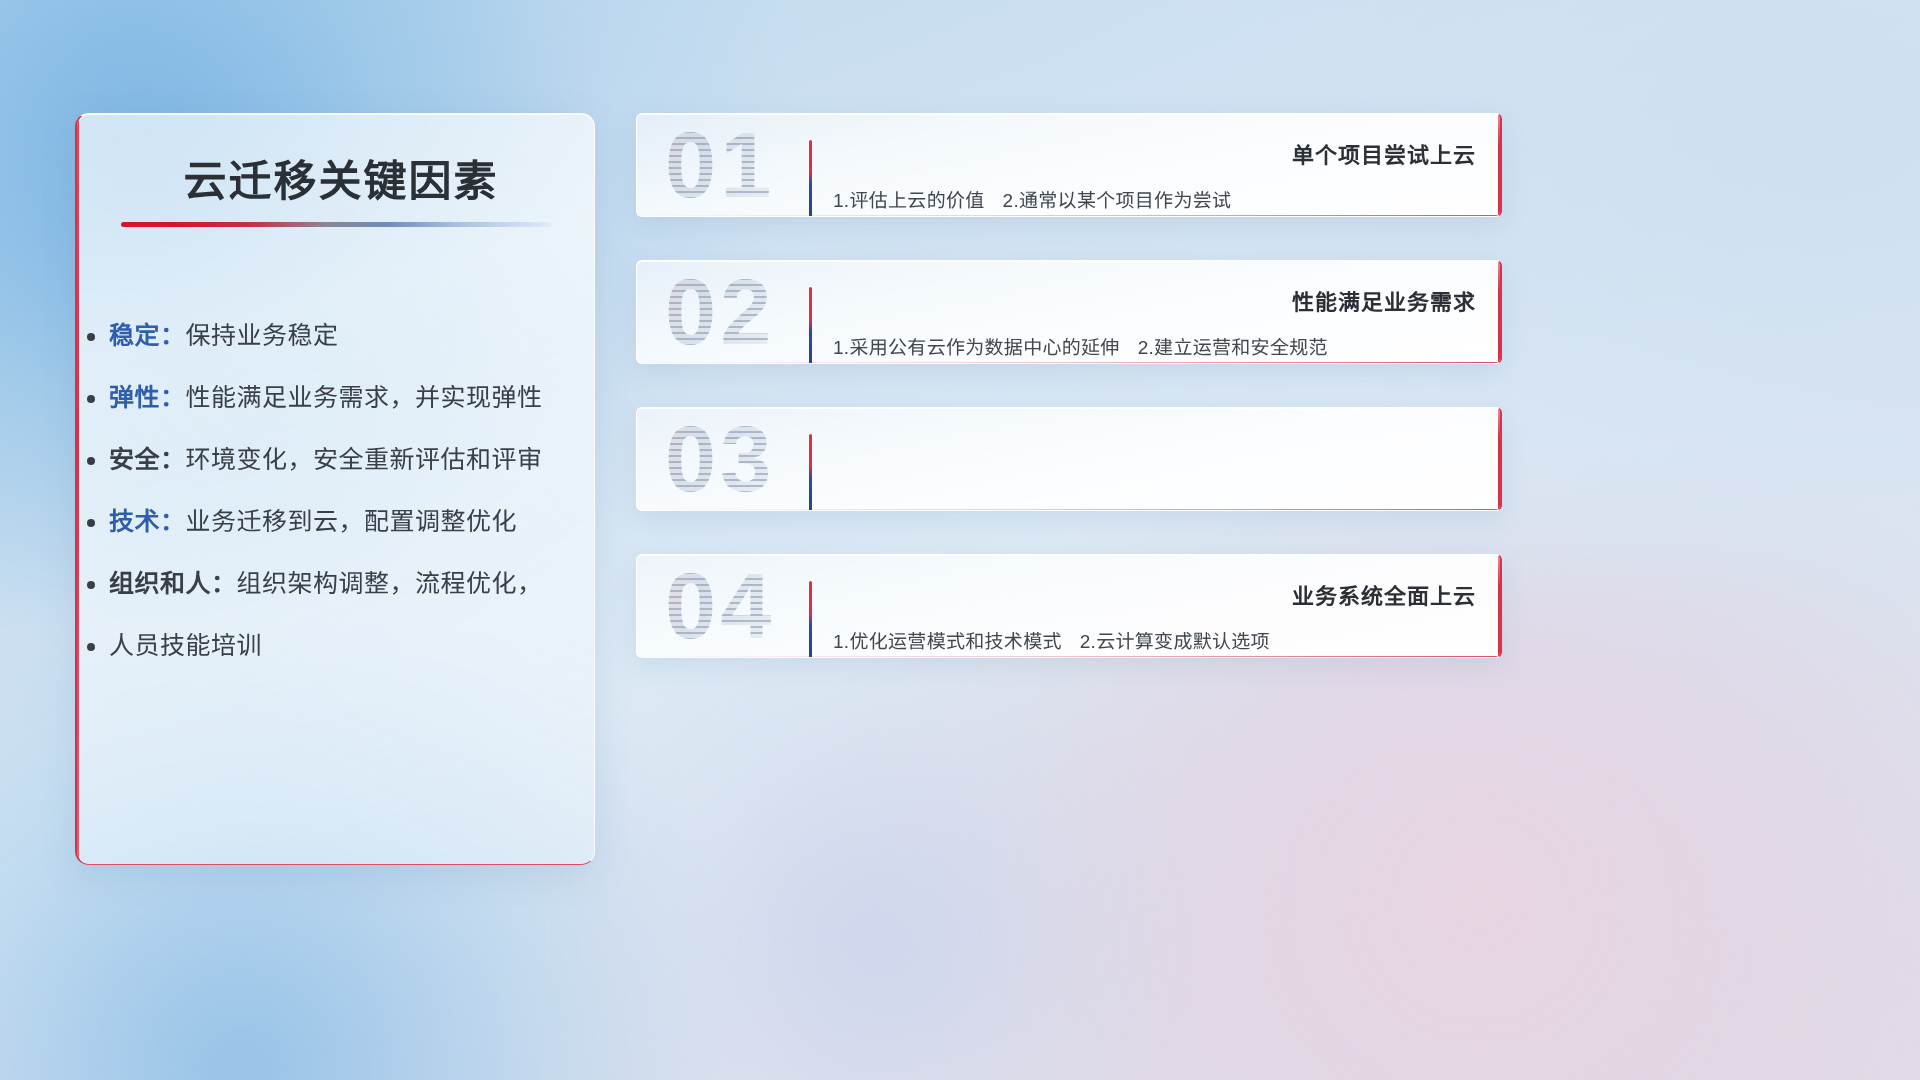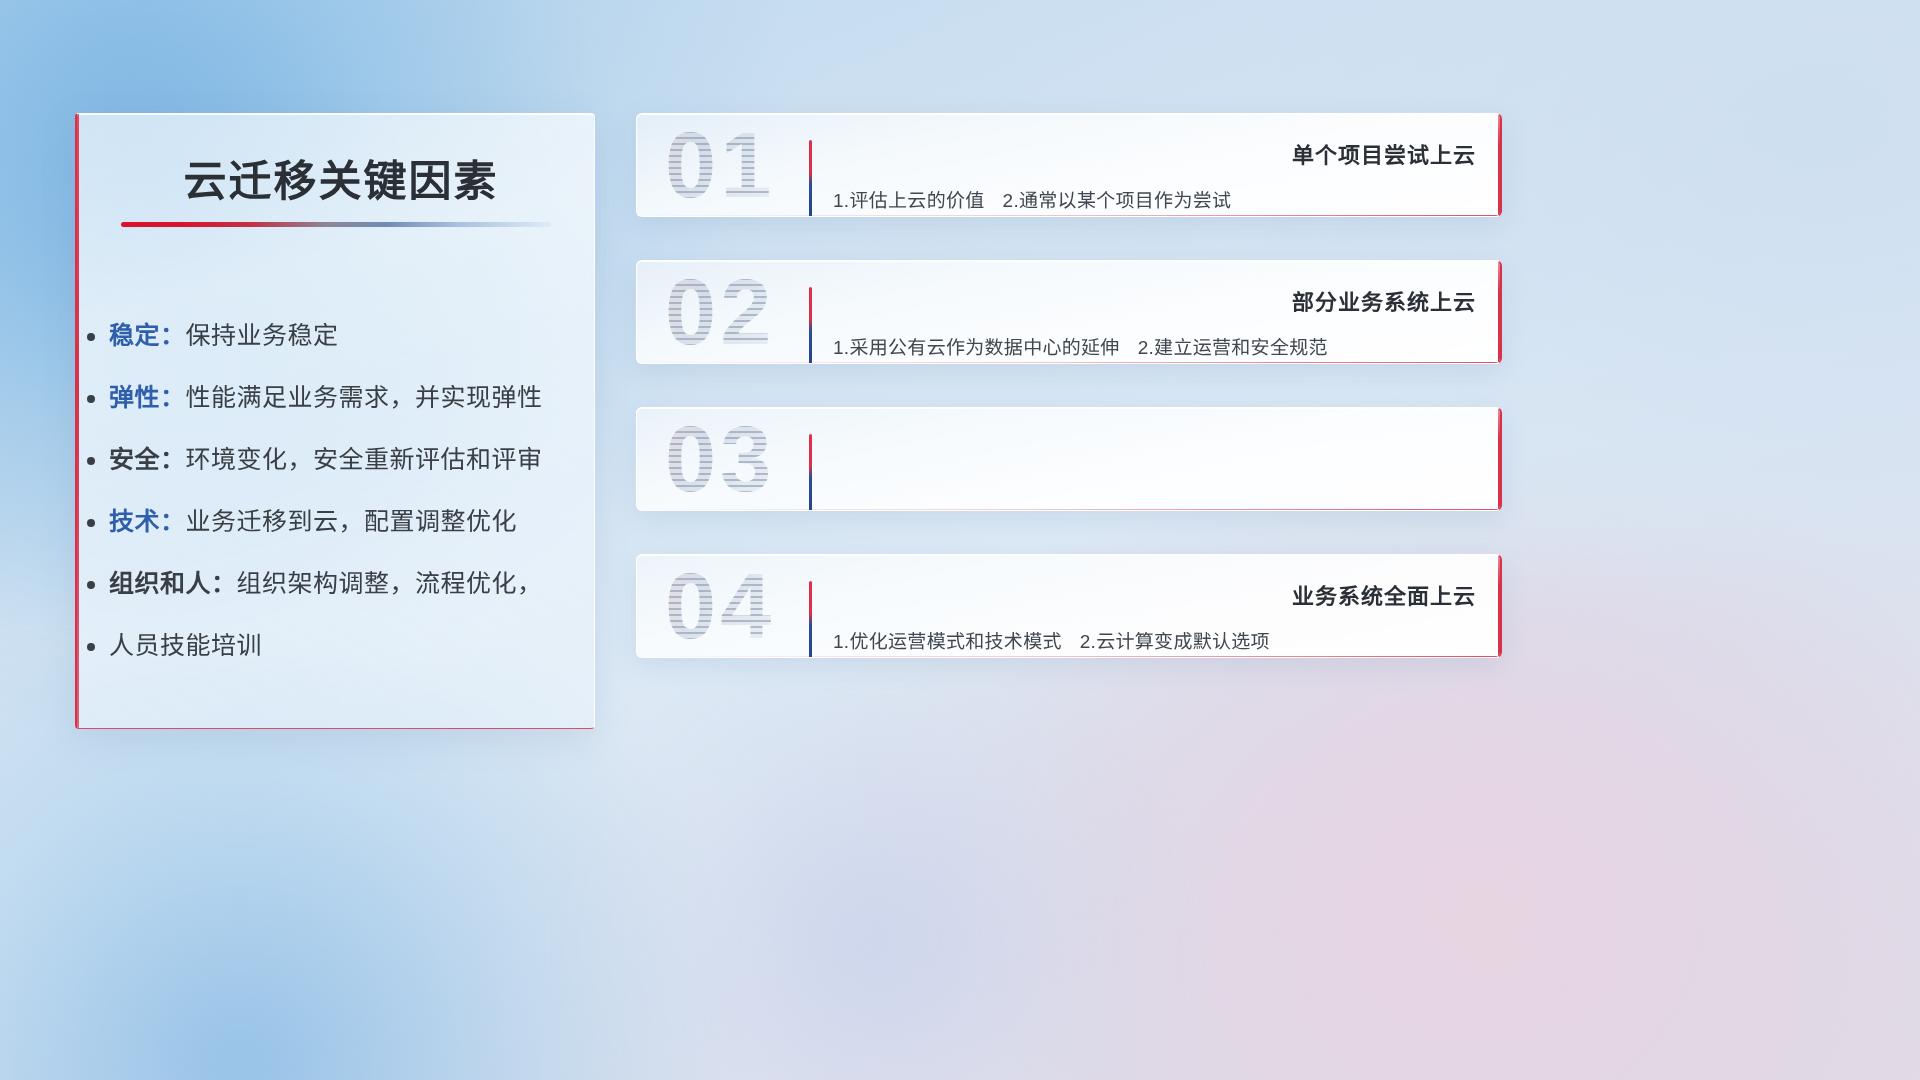--- a/index.html
+++ b/index.html
@@ -54,22 +54,22 @@
     background: radial-gradient(circle at 50% 50%, rgba(198,210,236,0.7) 0%, rgba(206,216,238,0.25) 50%, rgba(210,222,240,0) 78%);
     filter: blur(18px);
   }
 
   .stage { position: absolute; inset: 0; }
 
   
   .left-card {
     position: absolute;
     left: 75px; top: 113px;
-    width: 520px; height: 616px;
-    border-radius: 4px;
+    width: 520px; height: 752px;
+    border-radius: 14px;
     background: linear-gradient(165deg,
         rgba(255,255,255,0.62) 0%,
         rgba(252,254,255,0.72) 28%,
         rgba(246,251,255,0.60) 62%,
         rgba(238,246,253,0.50) 100%);
     border: 1px solid rgba(255,255,255,0.85);
     border-left: 2px solid #d8314a;
     border-bottom: 1.5px solid rgba(216,49,74,0.85);
     box-shadow: 0 10px 34px rgba(104,139,178,0.17),
                 inset 0 1px 0 rgba(255,255,255,0.9);
@@ -256,21 +256,21 @@
       <div class="step-body">
         <h2 class="step-title">单个项目尝试上云</h2>
         <p class="step-sub"><span>1.评估上云的价值</span><span class="gap"></span><span>2.通常以某个项目作为尝试</span></p>
       </div>
     </article>
 
     <article class="step-card">
       <div class="step-num">02</div>
       <div class="step-divider"></div>
       <div class="step-body">
-        <h2 class="step-title">部分业务系统上云</h2>
+        <h2 class="step-title">性能满足业务需求</h2>
         <p class="step-sub"><span>1.采用公有云作为数据中心的延伸</span><span class="gap"></span><span>2.建立运营和安全规范</span></p>
       </div>
     </article>
 
     <article class="step-card">
       <div class="step-num">03</div>
       <div class="step-divider"></div>
     </article>
 
     <article class="step-card">

